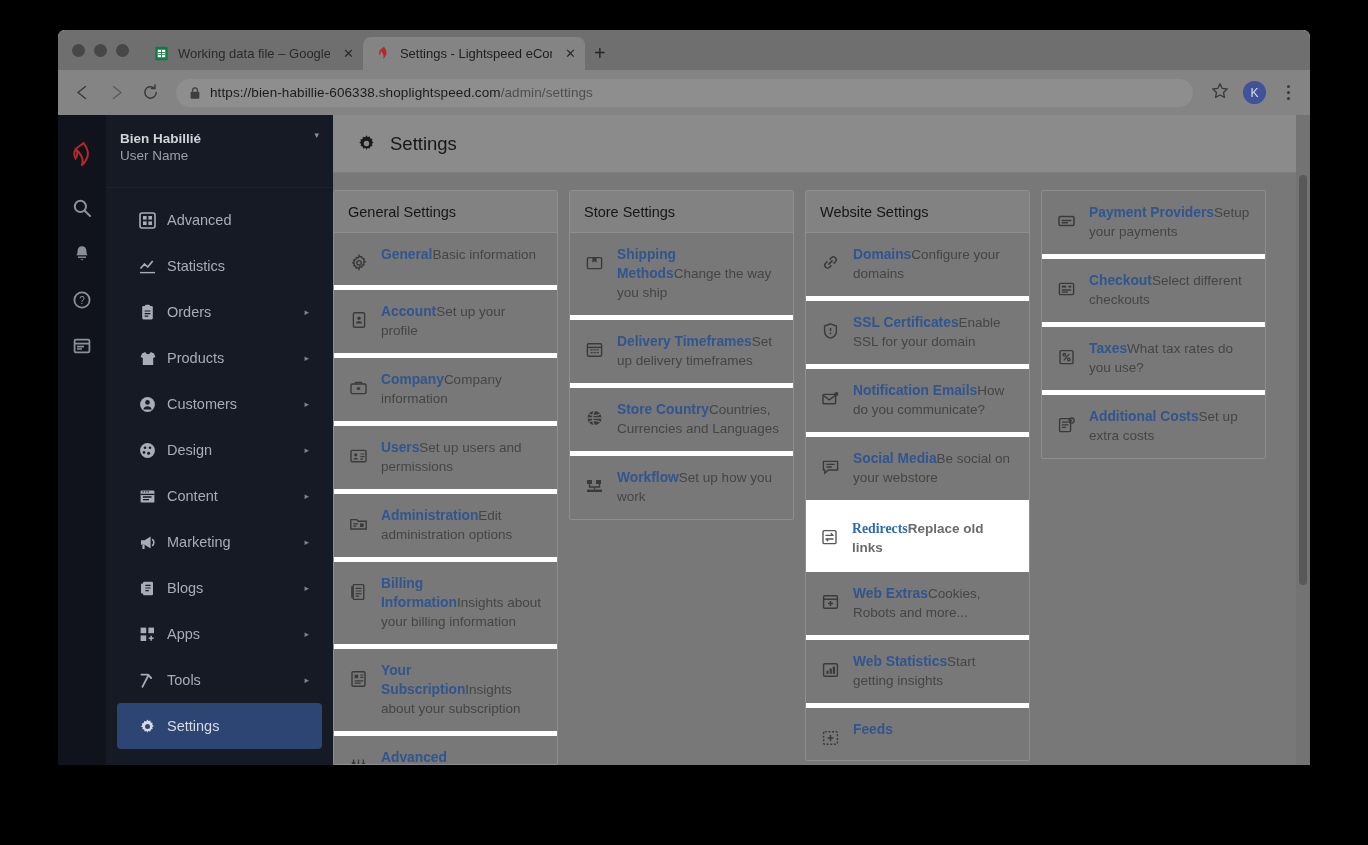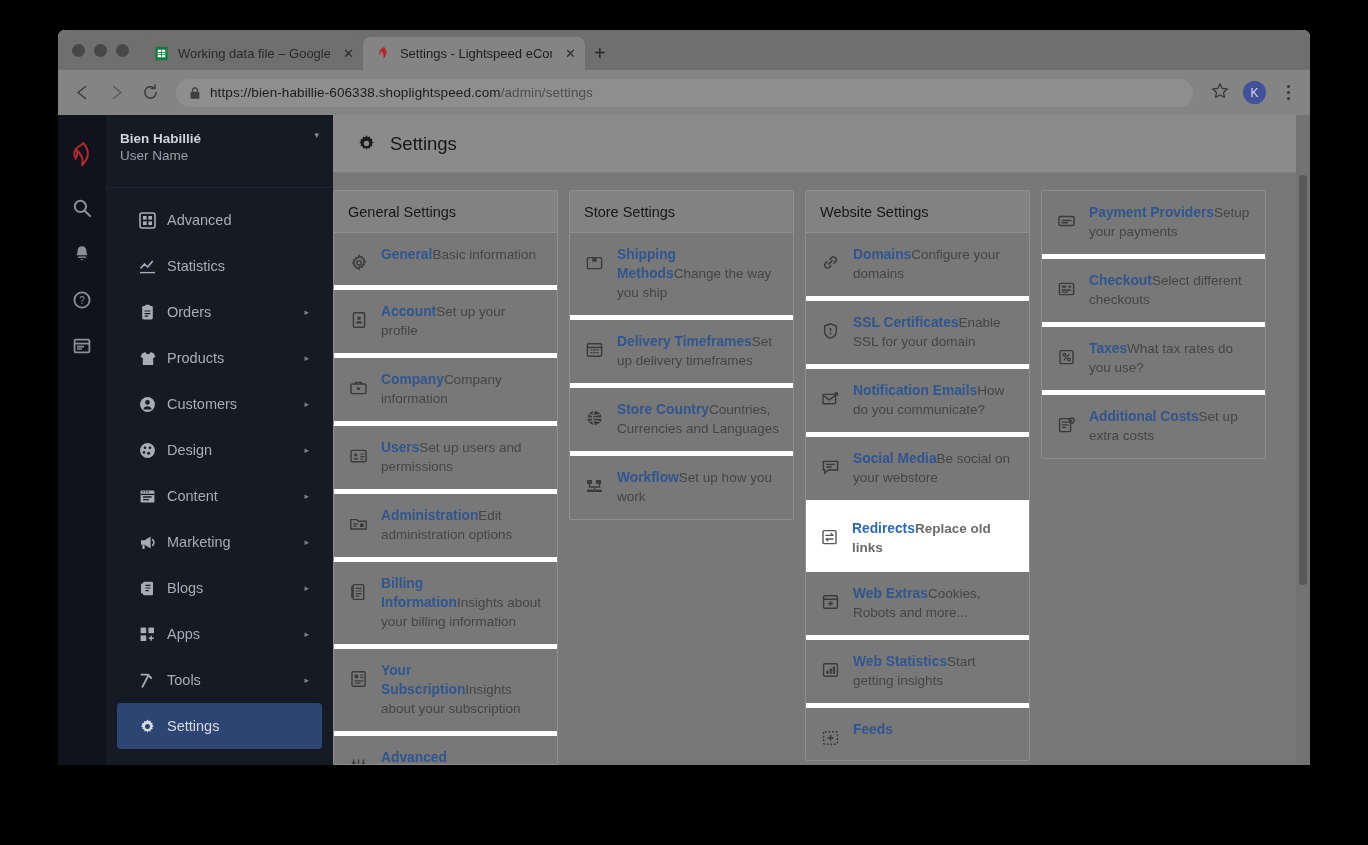--- a/index.html
+++ b/index.html
@@ -217,21 +217,21 @@
 
   
   .row.highlight {
     background: #ffffff;
     border-bottom: none;
     position: relative;
     z-index: 5;
     padding-top: 14px; padding-bottom: 15px;
     margin: 0 -1px;
   }
-  .row.highlight .title { color: #2e6ab5; }
+  .row.highlight .title { color: #2e6ab5; font-family: Liberation Serif, serif; }
   .row.highlight .sub { color: #6b6b6b; font-weight: bold; }
   .row.highlight .ic { color: #575757; }
 
   
   #vscroll {
     position: absolute;
     right: 3px; top: 60px;
     width: 8px; height: 580px;
   }
   #vthumb {

